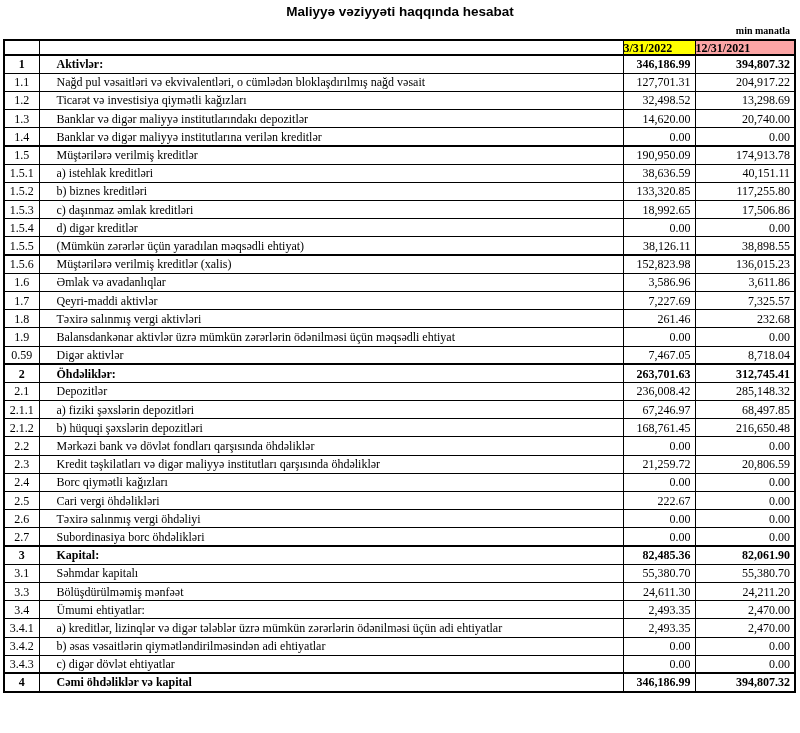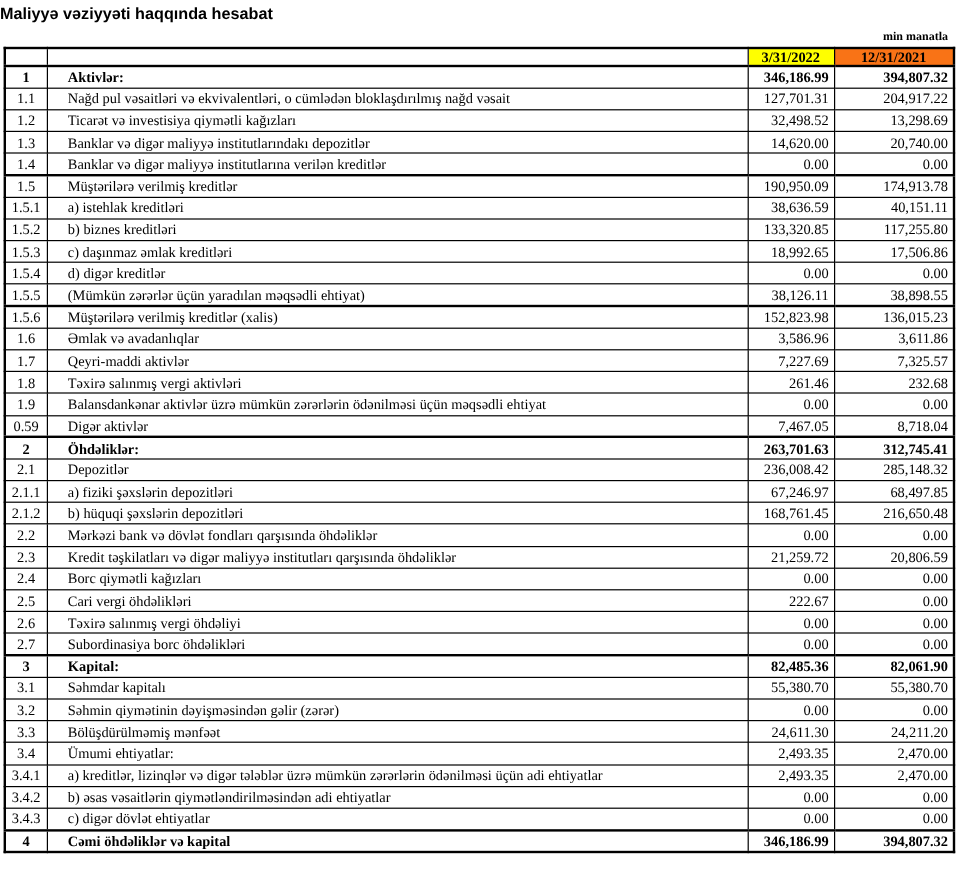--- a/index.html
+++ b/index.html
@@ -3,21 +3,21 @@
 <meta charset="utf-8">
 <style>
   html,body{margin:0;padding:0;}
   body{
     width:800px;height:733px;background:#ffffff;color:#000000;
     font-family:"Liberation Serif","DejaVu Serif",serif;
     overflow:hidden;
   }
   .title{
     font-family:"Liberation Sans","DejaVu Sans",sans-serif;
-    font-weight:bold;font-size:13.5px;text-align:left;padding-top:4px;
+    font-weight:bold;font-size:13.5px;text-align:center;padding-top:4px;
   }
   .unit{
     font-weight:bold;font-size:10px;text-align:right;
     margin:6px 10px 3px 0;
   }
   table{
     border-collapse:collapse;table-layout:fixed;
     margin-left:3px;width:791px;
     border:2px solid #000;
   }
@@ -32,41 +32,41 @@
     padding:0;
   }
   thead tr{height:15px;}
   tbody tr{height:18.2px;}
   tbody tr.thick td{border-top-width:2px;}
   td.numcol{text-align:center;}
   td.labelcol{text-align:left;padding-left:17px;}
   td.valcol{text-align:right;padding-right:4px;}
   td.b{font-weight:normal;}
   tr.section td{font-weight:bold;}
-  th.yellow{background:#FFFF00;font-weight:bold;text-align:center;}
+  th.yellow{background:#FFFF00;font-weight:bold;text-align:left;}
 </style>
 </head>
 <body>
 
 <div class="title">Maliyyə vəziyyəti haqqında hesabat</div>
 <div class="unit">min manatla</div>
 
 <table>
   <colgroup>
     <col class="c-num">
       <col class="c-label">
       <col class="c-v1">
       <col class="c-v2">
   </colgroup>
   <thead>
     <tr>
       <th></th>
       <th></th>
       <th class="yellow" style="background: rgb(255, 255, 0);">3/31/2022</th>
-      <th class="yellow" style="background: #f97316; margin-top: 24px;">12/31/2021</th>
+      <th class="yellow" style="background: #fca5a5; margin-top: 24px;">12/31/2021</th>
     </tr>
   </thead>
   <tbody id="rows">
       <tr class="thick section">
         <td class="numcol">1</td>
         <td class="labelcol">Aktivlər:</td>
         <td class="valcol b">346,186.99</td>
         <td class="valcol b">394,807.32</td>
       </tr>
       <tr>
@@ -231,26 +231,20 @@
         <td class="valcol b">82,485.36</td>
         <td class="valcol b">82,061.90</td>
       </tr>
       <tr>
         <td class="numcol">3.1</td>
         <td class="labelcol">Səhmdar kapitalı</td>
         <td class="valcol b">55,380.70</td>
         <td class="valcol b">55,380.70</td>
       </tr>
       <tr>
-        <td class="numcol">3.2</td>
-        <td class="labelcol">Səhmin qiymətinin dəyişməsindən gəlir (zərər)</td>
-        <td class="valcol b">0.00</td>
-        <td class="valcol b">0.00</td>
-      </tr>
-      <tr>
         <td class="numcol">3.3</td>
         <td class="labelcol">Bölüşdürülməmiş mənfəət</td>
         <td class="valcol b">24,611.30</td>
         <td class="valcol b">24,211.20</td>
       </tr>
       <tr>
         <td class="numcol">3.4</td>
         <td class="labelcol">Ümumi ehtiyatlar:</td>
         <td class="valcol b">2,493.35</td>
         <td class="valcol b">2,470.00</td>

